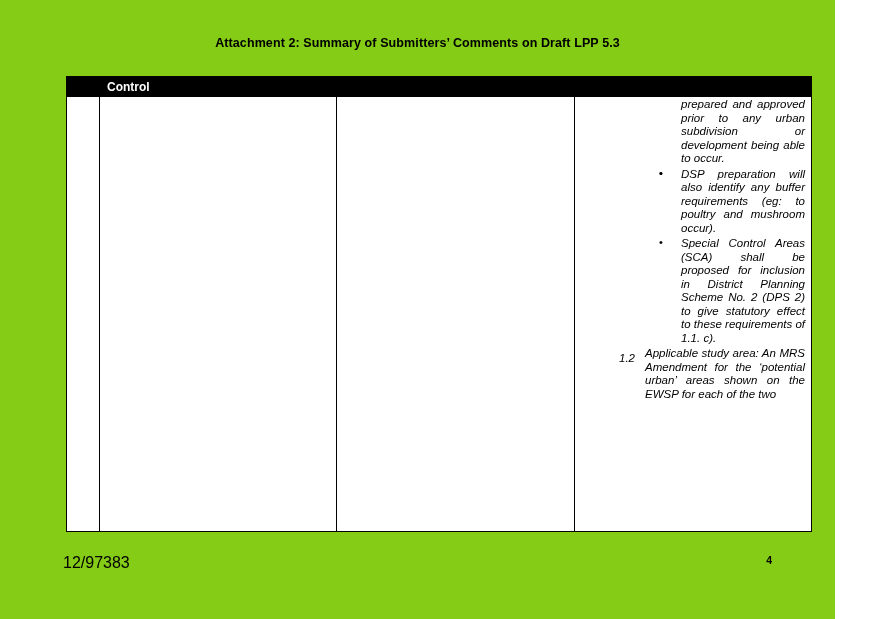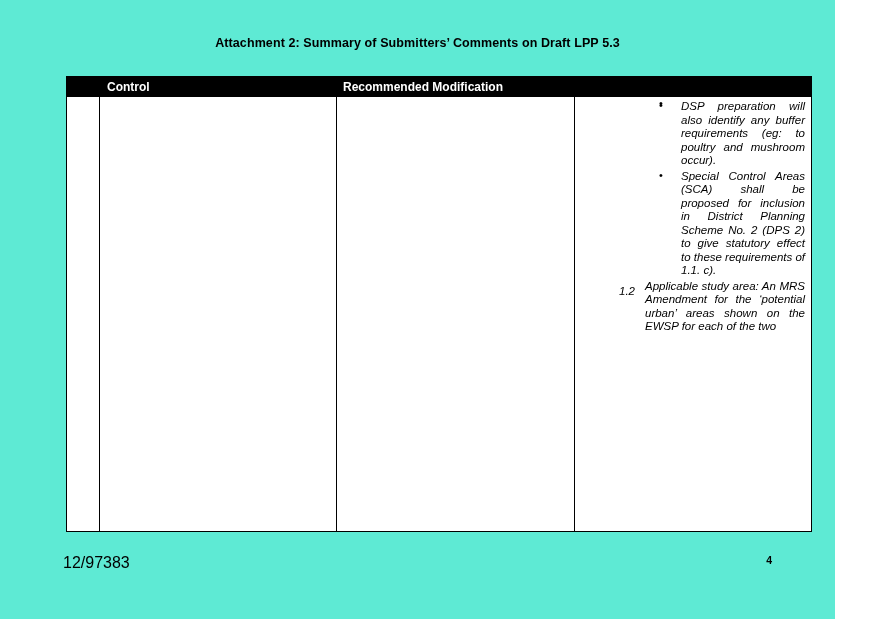--- a/index.html
+++ b/index.html
@@ -5,21 +5,21 @@
   * { margin: 0; padding: 0; box-sizing: border-box; }
   html, body {
     width: 875px; height: 619px;
     background: #ffffff;
     font-family: "Liberation Sans", sans-serif;
     color: #000;
   }
   .page {
     position: relative;
     width: 835px; height: 619px;
-    background: #5eead4;
+    background: #84cc16;
     overflow: hidden;
   }
   .doc-title {
     position: absolute;
     top: 36px; left: 0;
     width: 100%;
     text-align: center;
     font-weight: bold;
     font-size: 12.5px;
     letter-spacing: 0.1px;
@@ -110,30 +110,30 @@
 
 <div class="page">
 
   <div class="doc-title">Attachment 2: Summary of Submitters’ Comments on Draft LPP 5.3</div>
 
   <div class="summary-table">
 
     <div class="thead">
       <div class="th th-index"></div>
       <div class="th th-response">Control</div>
-      <div class="th th-modification">Recommended Modification</div>
     </div>
 
     <div class="tbody">
       <div class="cell cell-index"></div>
       <div class="cell cell-comments"></div>
       <div class="cell cell-response"></div>
       <div class="cell cell-modification">
         <div class="rm-content">
 
+          <div class="block continuation-para">prepared and approved prior to any urban subdivision or development being able to occur.</div>
 
           <div class="block bullet-item">
             <span class="marker">•</span>
           </div>
 
           <div class="block bullet-item">
             <span class="marker">•</span>
             <div class="btext">DSP preparation will also identify any buffer requirements (eg: to poultry and mushroom occur).</div>
           </div>
 

